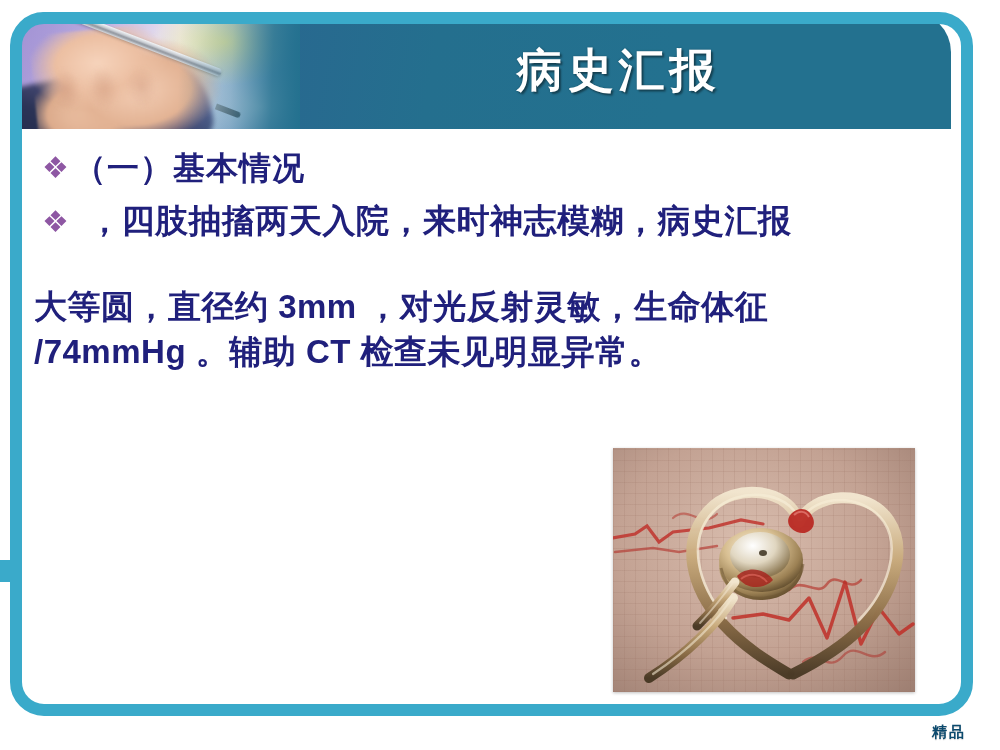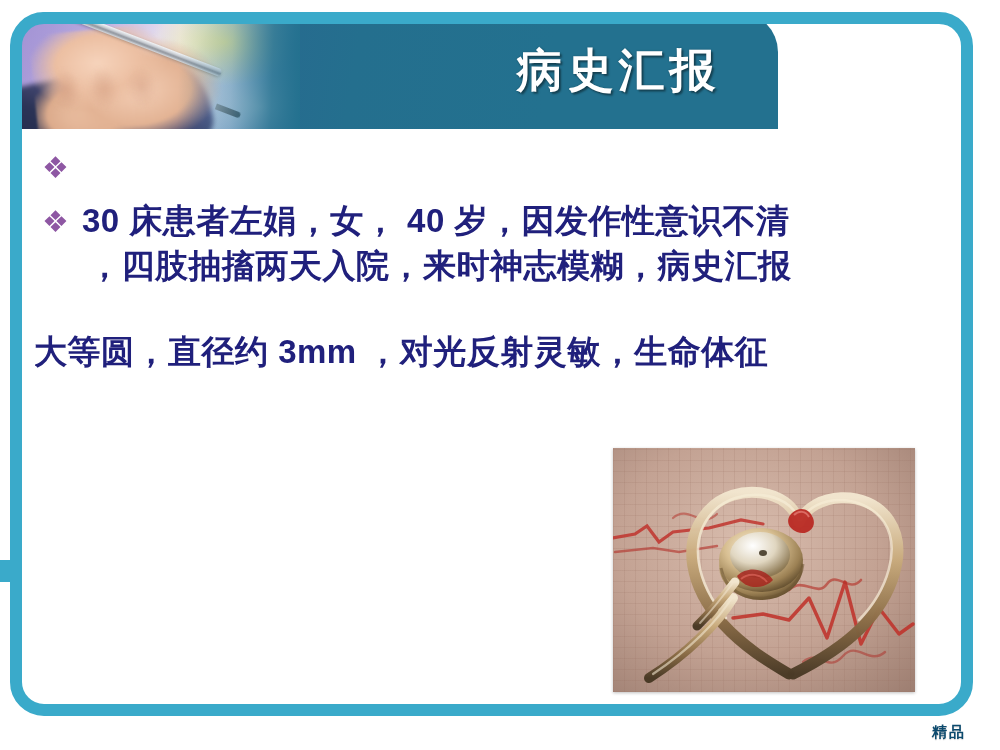--- a/index.html
+++ b/index.html
@@ -43,21 +43,21 @@
     width: 12px;
     height: 22px;
     background: #3aaaca;
   }
 
   
   .header {
     position: absolute;
     left: 10px;
     top: 12px;
-    width: 768px;
+    width: 941px;
     height: 117px;
     border-top-left-radius: 40px;
     border-top-right-radius: 40px;
     overflow: hidden;
     background: linear-gradient(100deg,
                 #2d5d93 0%,
                 #2a6690 22%,
                 #246f8e 45%,
                 #23718f 70%,
                 #23718f 100%);
@@ -288,28 +288,29 @@
       <div class="hp-fade"></div>
     </div>
     <div class="header-title">病史汇报</div>
   </div>
   <div class="header-underline"></div>
 
   <div class="body-area">
 
     <div class="bullet-row first">
       <span class="bullet-mark">❖</span>
+      <span class="para para-heading">（一）基本情况</span>
     </div>
 
     <div class="bullet-row second">
       <span class="bullet-mark big">❖</span>
       <span class="para para-main">
-        <span class="ln l1">30 床患者左娟，女， 40 岁，因发作性意识不清</span>
         <span class="ln l2">，四肢抽搐两天入院，来时神志模糊，病史汇报</span>
         <span class="ln l3">大等圆，直径约 3mm ，对光反射灵敏，生命体征</span>
+        <span class="ln l5">/74mmHg 。辅助 CT 检查未见明显异常。</span>
       </span>
     </div>
   </div>
 
   <div class="photo-frame">
     <div class="ecg-paper"></div>
     <svg class="ecg-trace" viewBox="0 0 302 244" preserveAspectRatio="none">
       <path d="M0,90 L22,86 L34,78 L46,94 L60,84 L96,80 L128,72 L150,76" fill="none" stroke="#c0302a" stroke-width="3.2" stroke-linecap="round" opacity="0.82"></path>
       <path d="M2,104 L40,100 L66,104 L104,98" fill="none" stroke="#b32d26" stroke-width="2.4" stroke-linecap="round" opacity="0.6"></path>
       <path d="M120,170 L150,166 L176,172 L196,150 L214,190 L232,134 L248,196 L266,160 L286,186 L300,176" fill="none" stroke="#bf2f28" stroke-width="3.4" stroke-linecap="round" stroke-linejoin="round" opacity="0.85"></path>

